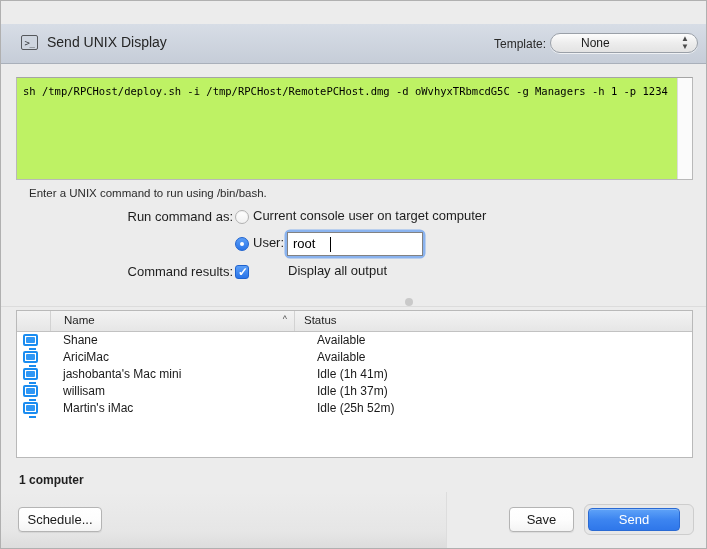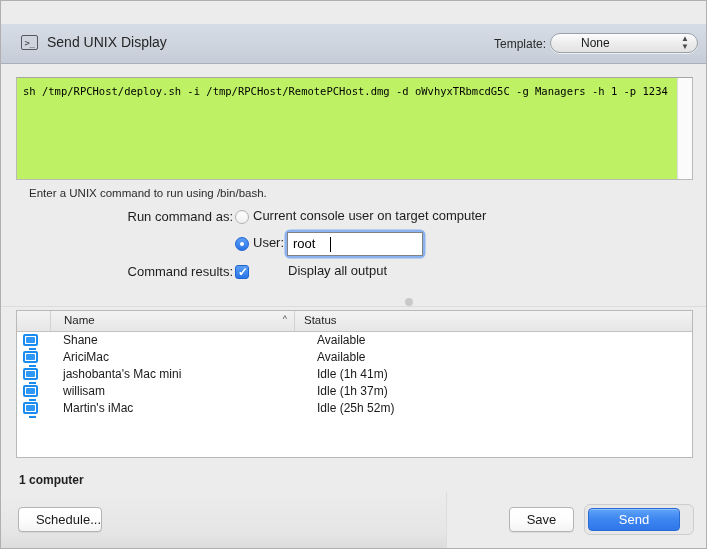--- a/index.html
+++ b/index.html
@@ -386,21 +386,21 @@
     font-size: 13px;
     text-align: center;
     cursor: default;
   }
   .btn.plain {
     background: linear-gradient(to bottom, #ffffff 0%, #fdfdfd 50%, #f4f4f4 100%);
     border: 1px solid #b4b4b4;
     color: #1a1a1a;
     box-shadow: 0 1px 1px rgba(0,0,0,0.07);
   }
-  #btn-schedule { left: 17px; top: 506px; width: 84px; height: 25px; line-height: 23px; text-align: right; }
+  #btn-schedule { left: 17px; top: 506px; width: 84px; height: 25px; line-height: 23px; }
   #btn-save     { left: 508px; top: 506px; width: 65px; height: 25px; line-height: 23px; }
 
   .send-wrap {
     position: absolute;
     left: 583px; top: 503px;
     width: 110px; height: 31px;
     border-radius: 6px;
     box-shadow: 0 0 0 2.5px rgba(255,255,255,0.0);
     background: #e8e8e8;
     border: 1px solid #cdcdcd;

